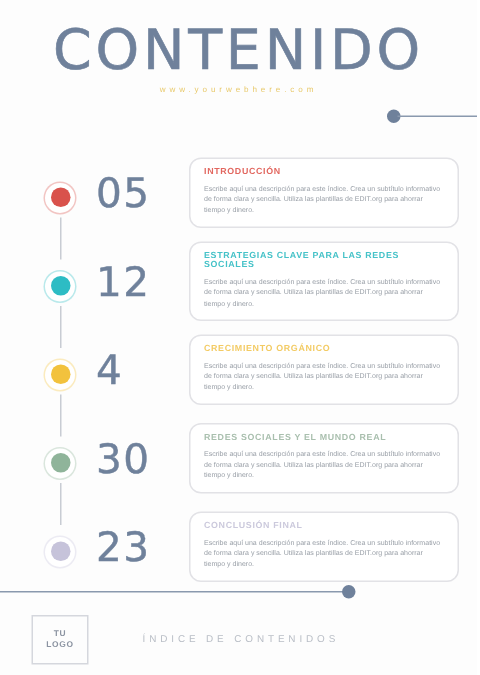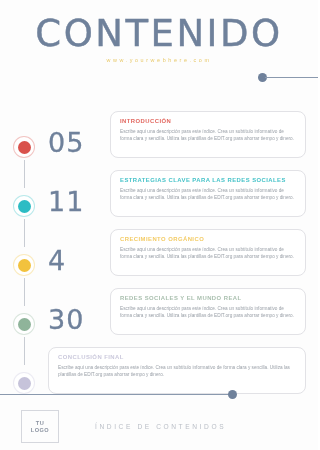--- a/index.html
+++ b/index.html
@@ -80,21 +80,22 @@
   .rows {
     position: absolute;
     top: 99px;
     left: 0;
     width: 318px;
   }
   .row {
     position: relative;
     height: 59px;
     display: flex;
-    align-items: flex-end;
+    align-items: center;
+    padding-left: 16px;
   }
   .timeline {
     position: relative;
     width: 48px;
     flex: 0 0 48px;
     display: flex;
     justify-content: center;
     padding-top: 6px;
   }
   .ring {
@@ -253,21 +254,21 @@
           <div class="card-body">Escribe aquí una descripción para este índice. Crea un subtítulo informativo de forma clara y sencilla. Utiliza las plantillas de EDIT.org para ahorrar tiempo y dinero.</div>
         </div>
       </div>
       <div class="row">
         <div class="timeline">
           <div class="ring" style="border-color: rgba(45, 188, 196, 0.333);">
             <div class="bullet" style="background: rgb(45, 188, 196);"></div>
           </div>
           <div class="connector"></div>
         </div>
-        <div class="num">11</div>
+        <div class="num">12</div>
         <div class="card">
           <div class="card-title" style="color: rgb(69, 194, 200);">ESTRATEGIAS CLAVE PARA LAS REDES SOCIALES</div>
           <div class="card-body">Escribe aquí una descripción para este índice. Crea un subtítulo informativo de forma clara y sencilla. Utiliza las plantillas de EDIT.org para ahorrar tiempo y dinero.</div>
         </div>
       </div>
       <div class="row">
         <div class="timeline">
           <div class="ring" style="border-color: rgba(242, 194, 61, 0.333);">
             <div class="bullet" style="background: rgb(242, 194, 61);"></div>
           </div>
@@ -291,20 +292,21 @@
           <div class="card-title" style="color: rgb(169, 191, 174);">REDES SOCIALES Y EL MUNDO REAL</div>
           <div class="card-body">Escribe aquí una descripción para este índice. Crea un subtítulo informativo de forma clara y sencilla. Utiliza las plantillas de EDIT.org para ahorrar tiempo y dinero.</div>
         </div>
       </div>
       <div class="row">
         <div class="timeline">
           <div class="ring" style="border-color: rgba(198, 195, 218, 0.333);">
             <div class="bullet" style="background: rgb(198, 195, 218);"></div>
           </div>
         </div>
+        <div class="num">23</div>
         <div class="card">
           <div class="card-title" style="color: rgb(203, 201, 220);">CONCLUSIÓN FINAL</div>
           <div class="card-body">Escribe aquí una descripción para este índice. Crea un subtítulo informativo de forma clara y sencilla. Utiliza las plantillas de EDIT.org para ahorrar tiempo y dinero.</div>
         </div>
       </div>
     </div>
 
   <div class="deco-bottom">
     <div class="line"></div>
     <div class="dot"></div>

